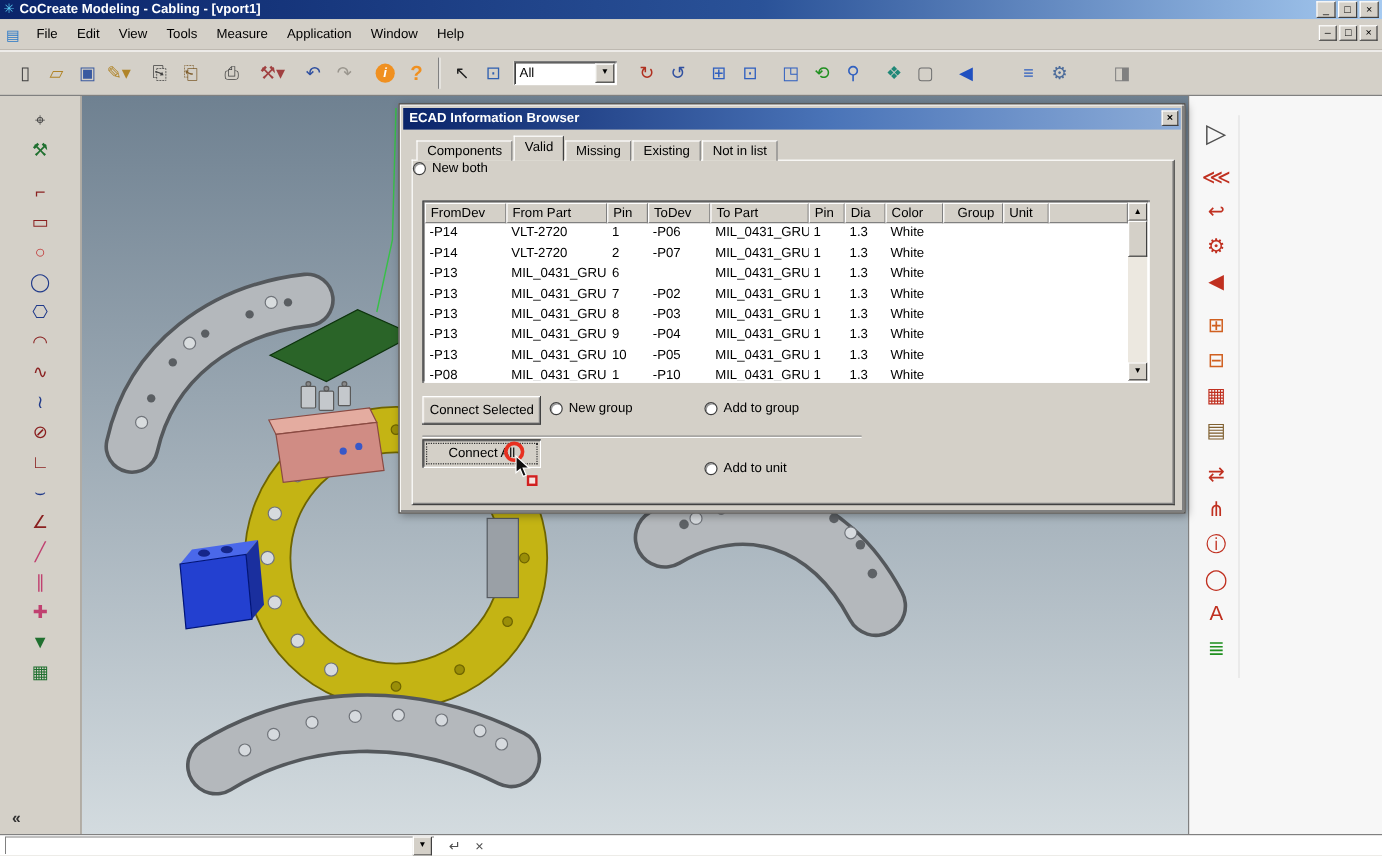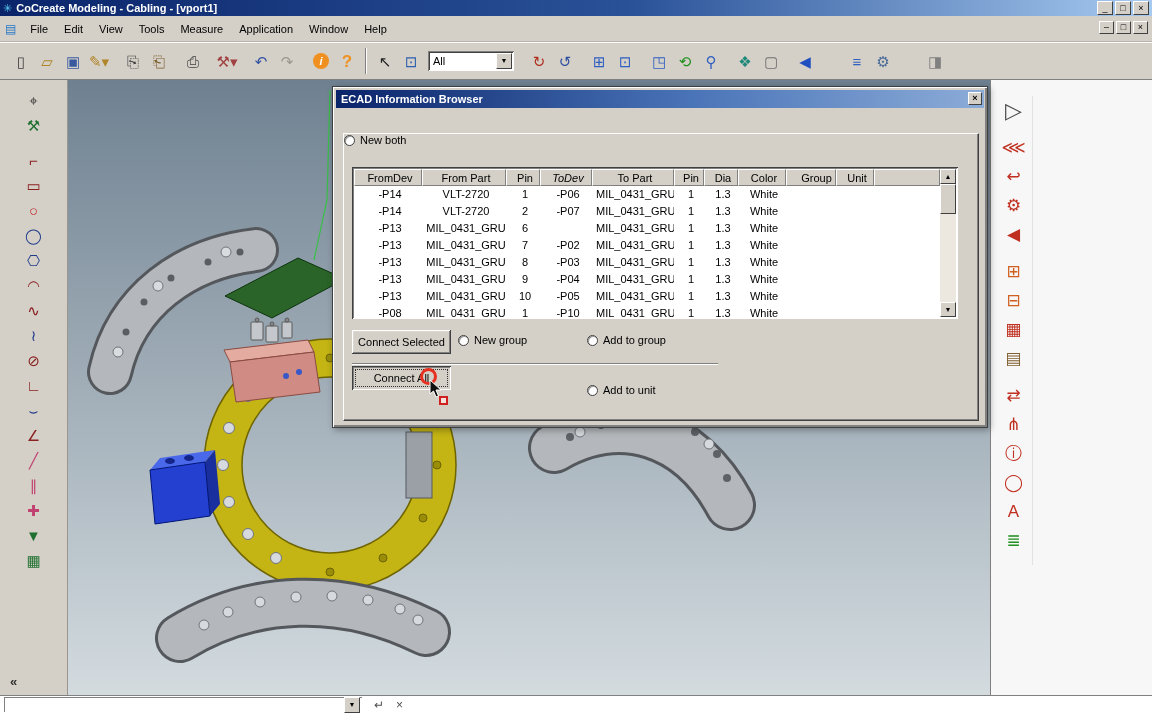--- a/index.html
+++ b/index.html
@@ -83,21 +83,21 @@
   .tab{display:inline-block;padding:0 8px;height:17px;line-height:17px;margin-top:3px;background:#d4d0c8;
     border-top:1px solid #fff;border-left:1px solid #fff;border-right:1px solid #808080;margin-right:1px;
     vertical-align:bottom;}
   .tab.active{height:21px;line-height:19px;margin-top:0;position:relative;z-index:4;
     border-right:1px solid #404040;}
   .tab-page{position:absolute;left:10px;top:46px;width:636px;height:288px;background:#d4d0c8;
     border:1px solid;border-color:#fff #404040 #404040 #fff;box-shadow:inset -1px -1px #808080;}
   .info-label{position:absolute;left:8px;top:15px;}
   .table-wrap{position:absolute;left:8px;top:33px;width:606px;height:152px;background:#fff;
     box-shadow:inset 1px 1px #404040,inset -1px -1px #fff,inset 2px 2px #808080;display:flex;padding:2px;}
-  .tbl{flex:1;overflow:hidden;text-align:center;}
+  .tbl{flex:1;overflow:hidden;}
   .trow{display:flex;height:17px;line-height:17px;}
   .trow .th{background:#d4d0c8;border:1px solid;border-color:#fff #808080 #808080 #fff;
     padding-left:4px;overflow:hidden;white-space:nowrap;}
   .trow .td{padding-left:4px;overflow:hidden;white-space:nowrap;}
   .tfill{flex:1;}
   .vscroll{width:16px;position:relative;background:#ece8e0;}
   .scr-btn{display:block;height:15px;background:#d4d0c8;border:1px solid;border-color:#fff #404040 #404040 #fff;
     font-size:7px;line-height:13px;text-align:center;color:#000;}
   .scr-btn.down{position:absolute;bottom:0;left:0;right:0;}
   .scr-thumb{display:block;height:30px;background:#d4d0c8;border:1px solid;border-color:#fff #404040 #404040 #fff;}
@@ -460,28 +460,29 @@
           <span class="glyph" style="color: rgb(32, 144, 32);">≣</span>
         </span>
       </div>
   </div>
 
   <div class="dialog">
     <div class="dlg-title">
       <span>ECAD Information Browser</span>
       <span class="dlg-close">×</span>
     </div>
+    <div class="tabs"><span class="tab">Components</span><span class="tab active">Valid</span><span class="tab">Missing</span><span class="tab">Existing</span><span class="tab">Not in list</span></div>
     <div class="tab-page">
       <div class="table-wrap">
         <div class="tbl">
             <div class="trow thead">
               <span class="th" style="width: 68px;">FromDev</span>
               <span class="th" style="width: 84px;">From Part</span>
               <span class="th" style="width: 34px;">Pin</span>
-              <span class="th" style="width: 52px; font-style: italic;">ToDev</span>
+              <span class="th" style="width: 52px;">ToDev</span>
               <span class="th" style="width: 82px;">To Part</span>
               <span class="th" style="width: 30px;">Pin</span>
               <span class="th" style="width: 34px;">Dia</span>
               <span class="th" style="width: 48px;">Color</span>
               <span class="th" style="width: 50px; padding-left: 11px;">Group</span>
               <span class="th" style="width: 38px;">Unit</span>
               <span class="th tfill"></span>
             </div>
             <div class="trow">
               <span class="td" style="width: 68px;">-P14</span>

